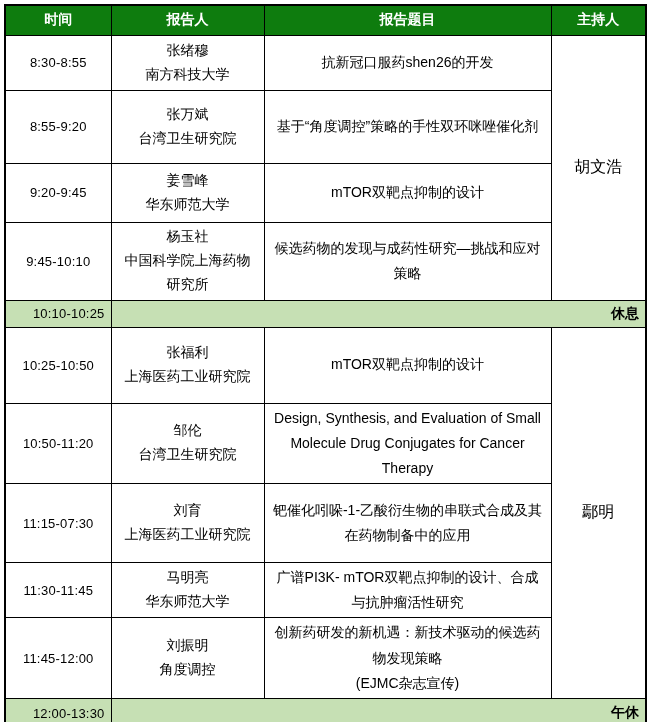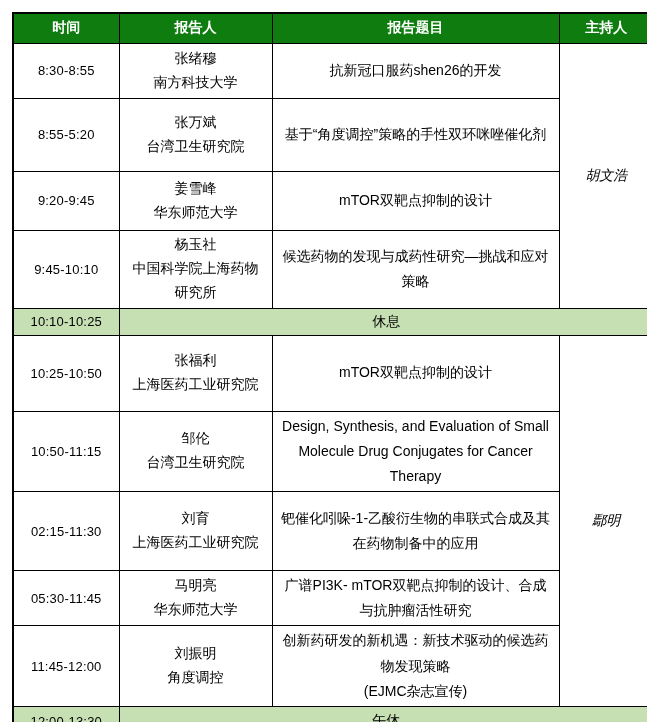--- a/index.html
+++ b/index.html
@@ -6,21 +6,21 @@
     margin: 0;
     padding: 0;
     background: var(--body-bg, #fff);
     font-family: "Liberation Sans", "DejaVu Sans", sans-serif;
     color: var(--text, #000);
   }
   .page {
     width: 647px;
     height: 722px;
     box-sizing: border-box;
-    padding: 12px;
+    padding: 4px;
     background: var(--body-bg, #fff);
   }
   table.program {
     width: 643px;
     border-collapse: collapse;
     table-layout: fixed;
     border: 2px solid var(--border, #000);
   }
   col.c-time    { width: 106px; }
   col.c-speaker { width: 153px; }
@@ -55,28 +55,29 @@
   }
   td.speaker .name { display: block; }
   td.speaker .affiliation { display: block; }
   td.title {
     font-size: 14px;
     line-height: 1.8;
     white-space: pre-line;
     padding: 2px 8px;
   }
   td.host {
-    font-size: 14px;
-    font-style: italic;
+    font-size: 16px;
   }
   tr.break-row td {
     background: var(--break-bg, #C6E0B4);
+    text-align: right;
   }
   tr.break-row td.break-label {
     font-size: 14px;
+    font-weight: bold;
   }
 </style>
 </head>
 <body>
 
 <div class="page">
   <table class="program">
     <colgroup>
       <col class="c-time">
         <col class="c-speaker">
@@ -96,21 +97,21 @@
       <tr style="height:55px">
         <td class="time">8:30-8:55</td>
         <td class="speaker">
           <span class="name">张绪穆</span>
           <span class="affiliation">南方科技大学</span>
         </td>
         <td class="title">抗新冠口服药shen26的开发</td>
         <td class="host" rowspan="4">胡文浩</td>
       </tr>
       <tr style="height:73px">
-        <td class="time">8:55-5:20</td>
+        <td class="time">8:55-9:20</td>
         <td class="speaker">
           <span class="name">张万斌</span>
           <span class="affiliation">台湾卫生研究院</span>
         </td>
         <td class="title">基于“角度调控”策略的手性双环咪唑催化剂</td>
       </tr>
       <tr style="height:59px">
         <td class="time">9:20-9:45</td>
         <td class="speaker">
           <span class="name">姜雪峰</span>
@@ -135,37 +136,37 @@
       <tr style="height:76px">
         <td class="time">10:25-10:50</td>
         <td class="speaker">
           <span class="name">张福利</span>
           <span class="affiliation">上海医药工业研究院</span>
         </td>
         <td class="title">mTOR双靶点抑制的设计</td>
         <td class="host" rowspan="5">鄢明</td>
       </tr>
       <tr style="height:80px">
-        <td class="time">10:50-11:15</td>
+        <td class="time">10:50-11:20</td>
         <td class="speaker">
           <span class="name">邹伦</span>
           <span class="affiliation">台湾卫生研究院</span>
         </td>
         <td class="title">Design, Synthesis, and Evaluation of Small Molecule Drug Conjugates for Cancer Therapy</td>
       </tr>
       <tr style="height:79px">
-        <td class="time">02:15-11:30</td>
+        <td class="time">11:15-07:30</td>
         <td class="speaker">
           <span class="name">刘育</span>
           <span class="affiliation">上海医药工业研究院</span>
         </td>
         <td class="title">钯催化吲哚-1-乙酸衍生物的串联式合成及其在药物制备中的应用</td>
       </tr>
       <tr style="height:53px">
-        <td class="time">05:30-11:45</td>
+        <td class="time">11:30-11:45</td>
         <td class="speaker">
           <span class="name">马明亮</span>
           <span class="affiliation">华东师范大学</span>
         </td>
         <td class="title">广谱PI3K- mTOR双靶点抑制的设计、合成与抗肿瘤活性研究</td>
       </tr>
       <tr style="height:78px">
         <td class="time">11:45-12:00</td>
         <td class="speaker">
           <span class="name">刘振明</span>

